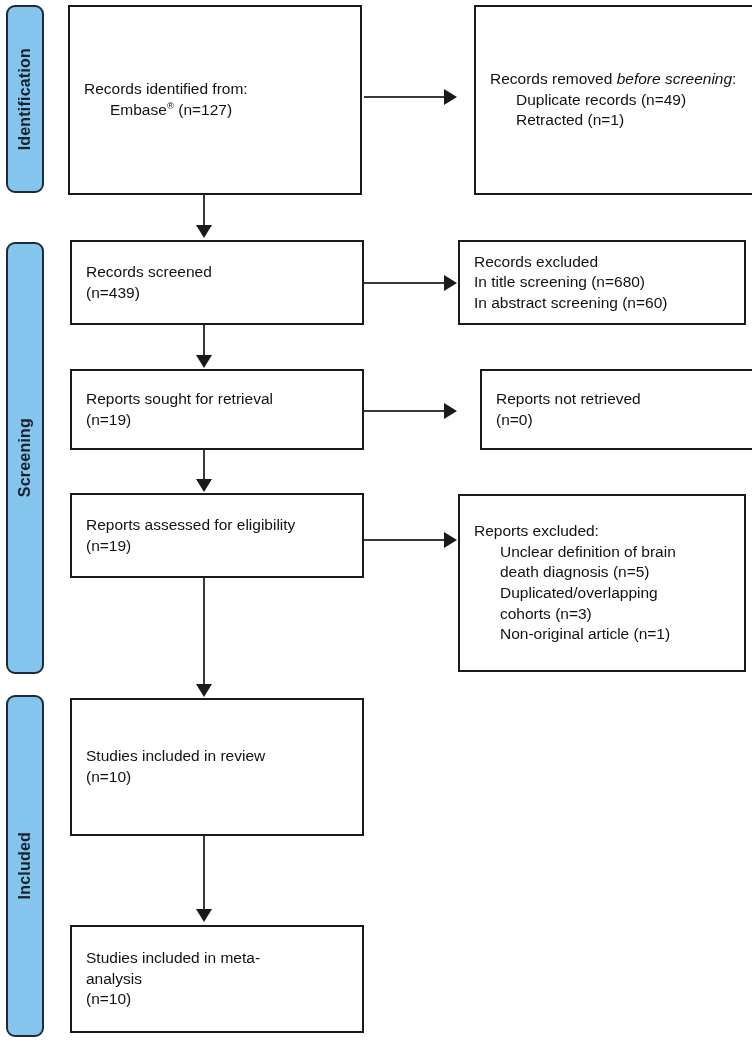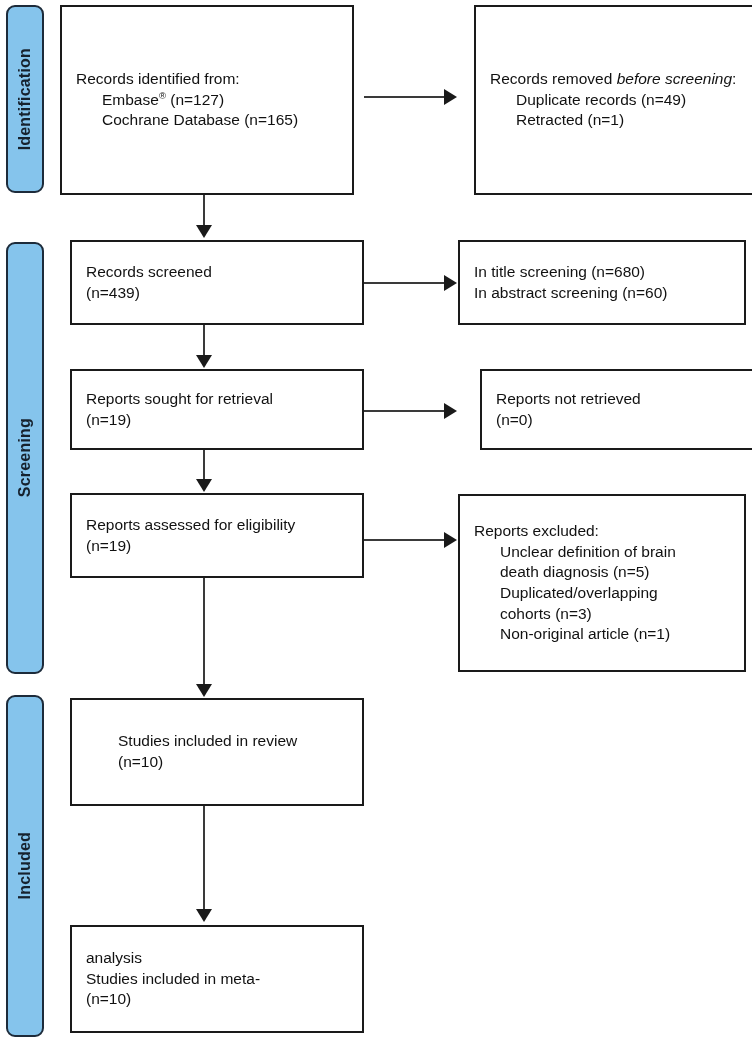--- a/index.html
+++ b/index.html
@@ -131,45 +131,45 @@
 
   <div class="hline" style="left:364px; top:539px; width:82px;"></div>
   <div class="arrow-right" style="left:444px; top:532px;"></div>
 
   <div class="vline" style="left:203px; top:578px; width:2px; height:108px;"></div>
   <div class="arrow-down" style="left:196px; top:684px;"></div>
 
   <div class="vline" style="left:203px; top:806px; width:2px; height:105px;"></div>
   <div class="arrow-down" style="left:196px; top:909px;"></div>
 
-  <div class="box" style="left:60px; top:5px; width:294px; height:190px;">
+  <div class="box" style="left:68px; top:5px; width:294px; height:190px;">
     <div class="box-text">
       <span class="ln">Records identified from:</span>
       <span class="ln indent"><span>Embase</span><sup>®</sup> <span>(n=127)</span></span>
-      <span class="ln indent"><span>Cochrane Database</span> <span>(n=165)</span></span>
     </div>
   </div>
 
   <div class="box" style="left:458px; top:5px; width:288px; height:190px;margin-left:16px;">
     <div class="box-text">
       <span class="ln"><span>Records removed </span><em>before screening</em><span>:</span></span>
       <span class="ln indent">Duplicate records (n=49)</span>
       <span class="ln indent">Retracted (n=1)</span>
     </div>
   </div>
 
   <div class="box" style="left:70px; top:240px; width:294px; height:85px;">
     <div class="box-text">
       <span class="ln">Records screened</span>
       <span class="ln">(n=439)</span>
     </div>
   </div>
 
   <div class="box" style="left:458px; top:240px; width:288px; height:85px;">
     <div class="box-text">
+      <span class="ln">Records excluded</span>
       <span class="ln">In title screening (n=680)</span>
       <span class="ln">In abstract screening (n=60)</span>
     </div>
   </div>
 
   <div class="box" style="left:70px; top:369px; width:294px; height:81px;">
     <div class="box-text">
       <span class="ln">Reports sought for retrieval</span>
       <span class="ln">(n=19)</span>
     </div>
@@ -193,28 +193,28 @@
     <div class="box-text">
       <span class="ln">Reports excluded:</span>
       <span class="ln indent">Unclear definition of brain</span>
       <span class="ln indent">death diagnosis (n=5)</span>
       <span class="ln indent">Duplicated/overlapping</span>
       <span class="ln indent">cohorts (n=3)</span>
       <span class="ln indent">Non-original article (n=1)</span>
     </div>
   </div>
 
-  <div class="box" style="left:70px; top:698px; width:294px; height:108px;padding-left:32px;">
+  <div class="box" style="left:70px; top:698px; width:294px; height:138px;">
     <div class="box-text">
       <span class="ln">Studies included in review</span>
       <span class="ln">(n=10)</span>
     </div>
   </div>
 
   <div class="box" style="left:70px; top:925px; width:294px; height:108px;">
     <div class="box-text">
+      <span class="ln">Studies included in meta-</span>
       <span class="ln">analysis</span>
-      <span class="ln">Studies included in meta-</span>
       <span class="ln">(n=10)</span>
     </div>
   </div>
 
 </div>
 
 </body></html>

